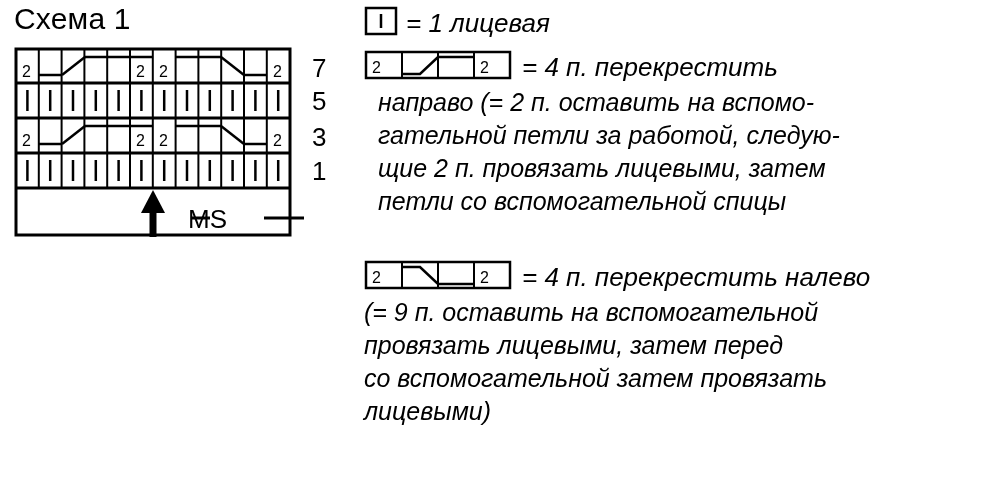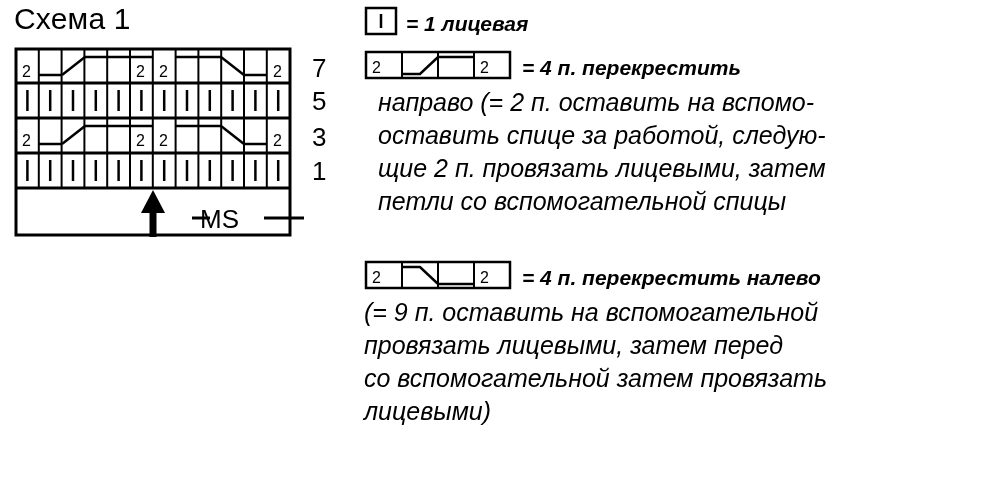--- a/index.html
+++ b/index.html
@@ -54,21 +54,21 @@
     line-height: 26px;
     left: 312px;
   }
   .rn-7 { top: 55px; }
   .rn-5 { top: 88px; }
   .rn-3 { top: 124px; }
   .rn-1 { top: 158px; }
 
   #ms-label {
     position: absolute;
-    left: 200px;
+    left: 188px;
     top: 206px;
     font-size: 26px;
     line-height: 26px;
   }
 
   
   #legend {
     position: absolute;
     left: 364px;
     top: 0;
@@ -91,24 +91,23 @@
   .legend-row {
     display: flex;
     align-items: center;
   }
   .legend-row .sym {
     flex: 0 0 auto;
     margin-right: 8px;
   }
   .legend-row .txt {
     font-style: italic;
-    font-size: 21px;
+    font-size: 26px;
     line-height: 33px;
     white-space: nowrap;
-    font-weight: bold;
   }
 
   #block-1 { top: 4px; }
   #block-2 { top: 48px; }
   #block-2 .legend-line { margin-left: 14px; }
   #block-3 { top: 258px; }
 </style>
 </head>
 <body>
 
@@ -240,21 +239,21 @@
           <line x1="110" y1="4" x2="110" y2="30" stroke="#000000" stroke-width="2"></line>
 
           <polyline points="38,26 56,26 74,9 110,9" fill="none" stroke="#000000" stroke-width="2.5"></polyline>
           <text x="8" y="25" font-family="Liberation Sans, sans-serif" font-size="16">2</text>
           <text x="116" y="25" font-family="Liberation Sans, sans-serif" font-size="16">2</text>
         </svg>
       </span>
       <span class="txt">= 4 п. перекрестить</span>
     </div>
     <div class="legend-line">направо (= 2 п. оставить на вспомо-</div>
-    <div class="legend-line">оставить спице за работой, следую-</div>
+    <div class="legend-line">гательной петли за работой, следую-</div>
     <div class="legend-line">щие 2 п. провязать лицевыми, затем</div>
     <div class="legend-line">петли со вспомогательной спицы</div>
   </div>
 
   <div class="legend-block" id="block-3">
     <div class="legend-row">
       <span class="sym">
         <svg width="150" height="34" viewBox="0 0 150 34">
           <rect x="2" y="4" width="144" height="26" fill="#ffffff" stroke="#000000" stroke-width="2.5"></rect>
           <line x1="38" y1="4" x2="38" y2="30" stroke="#000000" stroke-width="2"></line>

